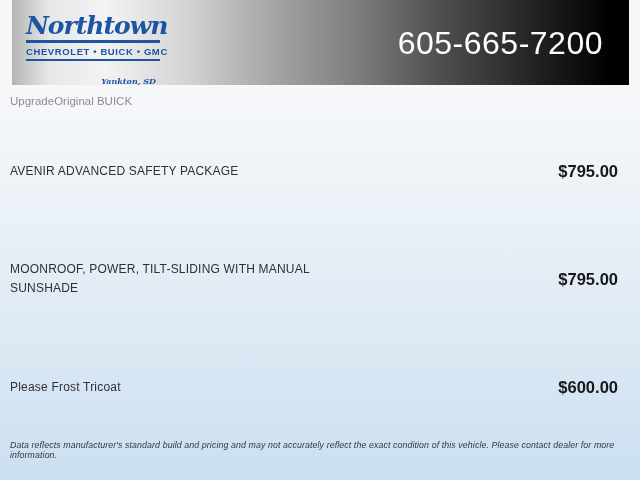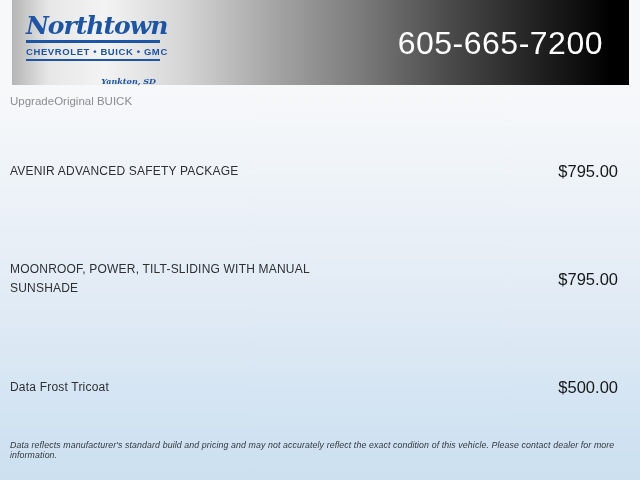--- a/index.html
+++ b/index.html
@@ -69,21 +69,21 @@
   .row {
     flex: 1;
     display: flex; justify-content: space-between; align-items: center;
   }
   .row-label {
     font-size: 12px; line-height: 19px;
     color: #2e3033; letter-spacing: 0.2px;
     max-width: 345px;
   }
   .row-price {
-    font-size: 16.5px; font-weight: normal;
+    font-size: 16.5px; font-weight: bold;
     color: #17181a; white-space: nowrap;
   }
 
   
   .footer {
     position: absolute; left: 10px; right: 24px; bottom: 20px;
     font-size: 8.8px; font-style: italic;
     color: #33383f; letter-spacing: 0.1px;
   }
 </style>
@@ -107,18 +107,18 @@
 <div class="rows">
   <div class="row">
     <span class="row-label">AVENIR ADVANCED SAFETY PACKAGE</span>
     <span class="row-price">$795.00</span>
   </div>
   <div class="row">
     <span class="row-label">MOONROOF, POWER, TILT-SLIDING WITH MANUAL SUNSHADE</span>
     <span class="row-price">$795.00</span>
   </div>
   <div class="row">
-    <span class="row-label">Data Frost Tricoat</span>
-    <span class="row-price">$500.00</span>
+    <span class="row-label">Please Frost Tricoat</span>
+    <span class="row-price">$600.00</span>
   </div>
 </div>
 
 <div class="footer">Data reflects manufacturer's standard build and pricing and may not accurately reflect the exact condition of this vehicle. Please contact dealer for more information.</div>
 
 </body></html>

